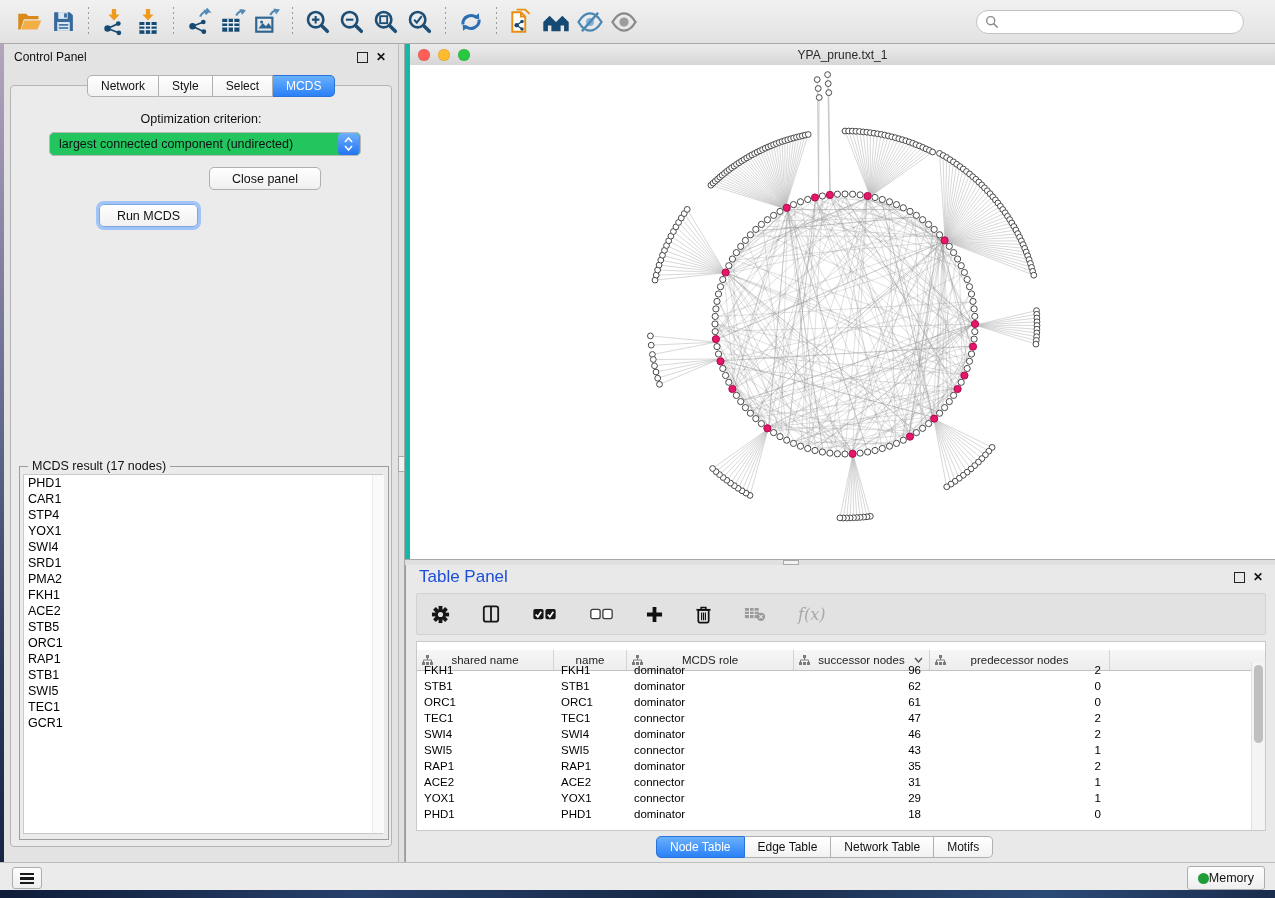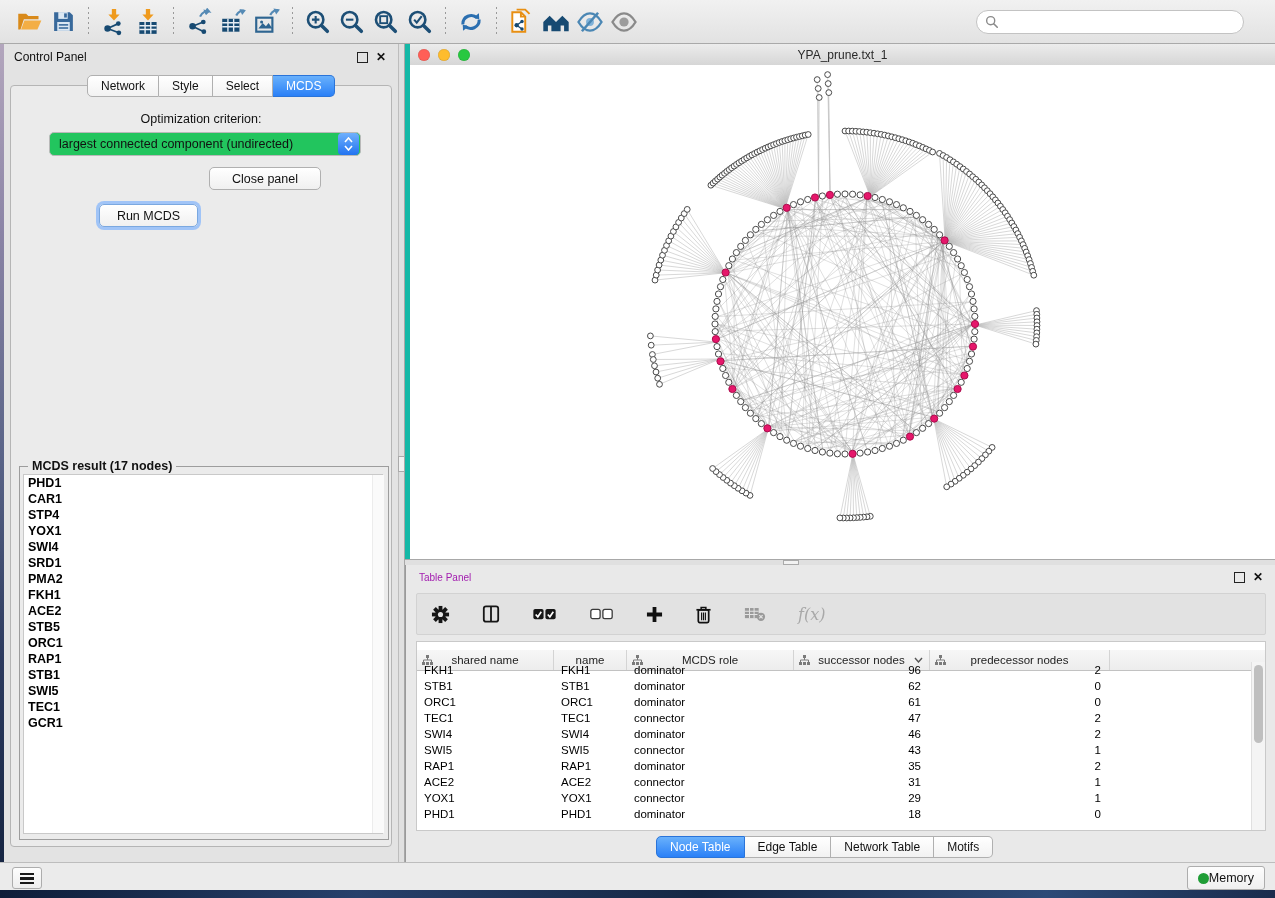--- a/index.html
+++ b/index.html
@@ -46,21 +46,21 @@
     border:1px solid #b9b9b9;border-radius:5px;display:flex;align-items:center;box-sizing:border-box;}
   #opt-select-label{flex:1;font-size:12.5px;padding-left:9px;color:#111;white-space:nowrap;}
   #opt-stepper{width:21px;height:22px;border-radius:4px;margin-right:1px;
     background:linear-gradient(#6fb0fd,#2273f0);display:flex;flex-direction:column;align-items:center;justify-content:center;gap:2px;}
   #opt-stepper svg{display:block;}
   #run-btn{position:absolute;left:88px;top:81px;width:99px;height:23px;margin-top:37px;}
   #close-panel-btn{position:absolute;left:198px;top:81px;width:112px;height:23px;}
   .mac-btn{background:linear-gradient(#ffffff,#f0f0f0);border:1px solid #b0b0b0;border-radius:5px;
     font-size:12.5px;color:#111;display:flex;align-items:center;justify-content:center;box-sizing:border-box;}
   .focus-ring{box-shadow:0 0 0 3px rgba(110,170,255,.6);border-color:#7aa8e0;}
-  #mcds-group{position:absolute;left:8px;top:380px;width:368px;height:372px;border:1px solid #9d9d9d;font-weight:bold;}
+  #mcds-group{position:absolute;left:8px;top:380px;width:368px;height:372px;border:1px solid #9d9d9d;}
   #mcds-group-title{position:absolute;left:8px;top:-8px;background:#ebebeb;padding:0 4px;font-size:12.5px;color:#111;}
   #mcds-list{position:absolute;left:3px;top:7px;width:360px;height:360px;background:#fff;
     border:1px solid #c9c9c9;overflow:hidden;box-sizing:border-box;}
   .mcds-item{font-size:12.5px;line-height:16px;padding-left:4px;color:#000;}
   #mcds-scroll{position:absolute;right:4px;top:8px;width:11px;height:358px;background:#fafafa;border-left:1px solid #ececec;}
 
   
   #v-splitter{left:398px;top:44px;width:7px;height:818px;background:#e0e0e0;border-left:1px solid #bdbdbd;border-right:1px solid #a8a8a8;box-sizing:border-box;}
   #v-grip{position:absolute;left:-1px;top:412px;width:7px;height:16px;background:#f2f2f2;border:1px solid #aaa;box-sizing:border-box;}
   #h-splitter{left:405px;top:559px;width:870px;height:6px;background:#e0e0e0;border-top:1px solid #a8a8a8;box-sizing:border-box;}
@@ -70,21 +70,21 @@
   #net-window{left:405px;top:44px;width:870px;height:515px;background:#fff;border-left:5px solid #14b8a6;box-sizing:border-box;}
   #net-titlebar{position:absolute;left:0;top:0;width:100%;height:21px;
     background:linear-gradient(#ececec,#d6d6d6);border-bottom:1px solid #ababab;display:flex;align-items:center;}
   .light{width:12px;height:12px;border-radius:50%;margin-left:8px;flex:0 0 auto;box-shadow:inset 0 0 1px rgba(0,0,0,.35);}
   #net-title{position:absolute;left:0;width:100%;text-align:center;font-size:12px;color:#2a2a2a;}
   #net-canvas{position:absolute;left:0;top:21px;width:870px;height:494px;background:#fff;}
 
   
   #table-panel{left:405px;top:565px;width:870px;height:297px;background:#e9e9e9;border-left:1px solid #9a9a9a;box-sizing:border-box;}
   #tp-header{position:absolute;left:0;top:0;width:100%;height:24px;display:flex;align-items:center;}
-  #tp-title{font-size:10px;color:#a21caf;margin-left:13px;}
+  #tp-title{font-size:17px;color:#1d4ed8;margin-left:13px;}
   #tp-toolbar{position:absolute;left:10px;top:28px;width:850px;height:42px;background:#e2e2e2;
     border:1px solid #d2d2d2;border-radius:2px;display:flex;align-items:center;padding-left:14px;box-sizing:border-box;gap:32px;}
   .tp-ic{display:flex;align-items:center;justify-content:center;}
   #fx-label{font-family:"DejaVu Serif",serif;font-style:italic;font-size:16px;color:#a8a8a8;}
   #table-wrap{position:absolute;left:10px;top:76px;width:850px;height:190px;background:#fff;border:1px solid #c9c9c9;box-sizing:border-box;overflow:hidden;}
   .trow{display:grid;height:16px;align-items:center;}
   #thead-row{height:20px;background:linear-gradient(#f7f7f7,#ededed);border-bottom:1px solid #c2c2c2;}
   .th{position:relative;height:20px;font-size:11.5px;color:#222;display:flex;align-items:center;justify-content:center;border-right:1px solid #d4d4d4;}
   .th .tree-ic{position:absolute;left:5px;top:5px;}
   .th .sort-ic{position:absolute;right:6px;top:7px;}

